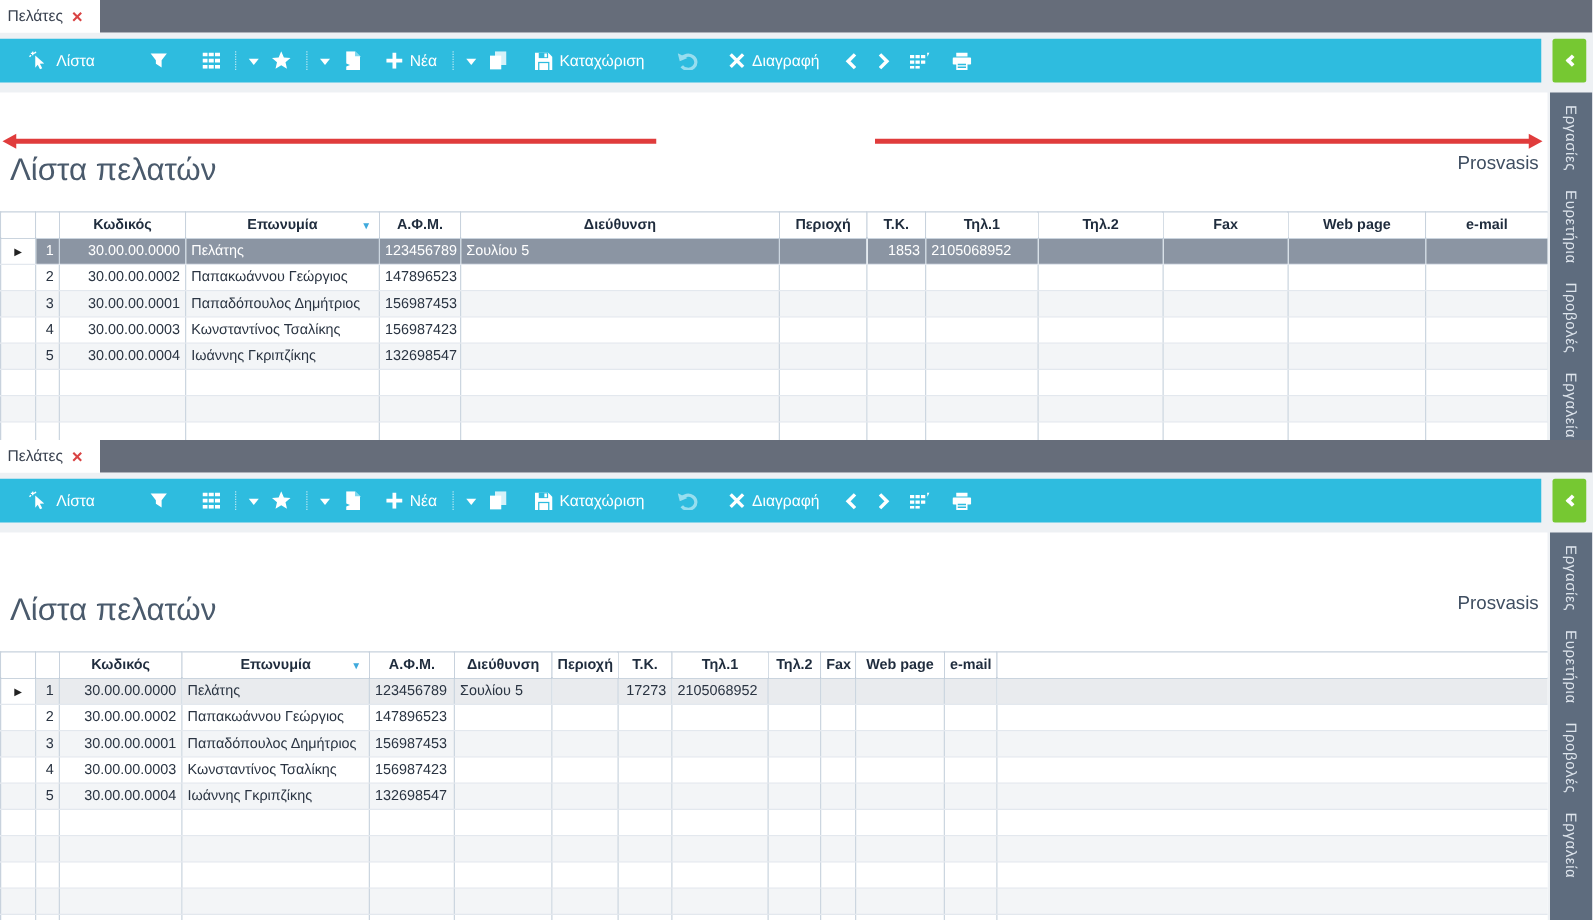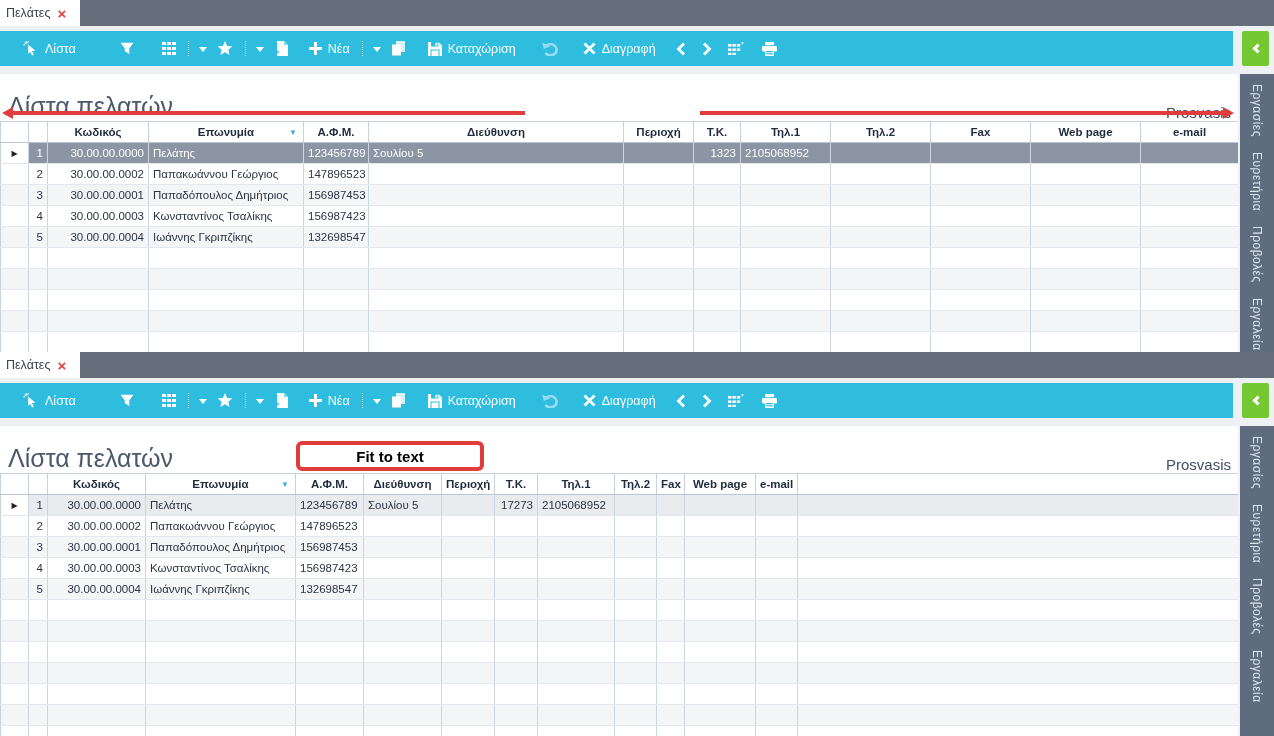--- a/index.html
+++ b/index.html
@@ -37,21 +37,21 @@
   .chev-left { display: inline-block; width: 7px; height: 7px;
                border-left: 3px solid #fff; border-bottom: 3px solid #fff; transform: rotate(45deg); margin-left: 3px; }
 
   
   .content { position: absolute; top: 74px; left: 0; width: 1238px; bottom: 0; background: #fff; overflow: hidden; }
   .rail { position: absolute; top: 74px; right: 0; width: 34px; bottom: 0; background: var(--rail-bg);
           display: flex; flex-direction: column; align-items: center; padding-top: 10px; }
   .rail span { writing-mode: vertical-rl; color: #dde4ec; font-size: 12px; letter-spacing: .5px;
                margin-bottom: 15px; cursor: pointer; }
 
-  .title-row { display: flex; justify-content: space-between; align-items: flex-end; height: 47px; padding: 0 7px 0 8px; }
+  .title-row { display: flex; justify-content: space-between; align-items: flex-start; height: 47px; padding: 0 7px 0 8px; margin-top: 48px; }
   .page-title { font-size: 25px; font-weight: 400; color: #4a5a6c; margin: 0; }
   .brand { font-size: 15px; color: #3f4e61; }
 
   
   table { border-collapse: collapse; table-layout: fixed; width: 1238px; }
   th, td { height: 21px; padding: 0 4px; font-size: 11.5px; white-space: nowrap; overflow: hidden; }
   th { font-weight: 700; color: #1f2c3d; text-align: center; background: #fff; position: relative;
        border-top: 1px solid #c8d2dd; border-right: 1px solid #c8d2dd; border-bottom: 1px solid #b9c6d4; cursor: pointer; }
   th:first-child, td:first-child { border-left: 1px solid #c8d2dd; }
   td { border-right: 1px solid #ccd6e0; border-bottom: 1px solid #e3e8ee; color: #2a3442; }
@@ -276,21 +276,21 @@
         </thead>
         <tbody>
           <tr class="sel-dark">
             <td class="col-indicator">▶</td>
             <td class="col-rownum" style="text-align: right;">1</td>
             <td class="col-kodikos" style="text-align: right;">30.00.00.0000</td>
             <td class="col-eponymia" style="text-align: left;">Πελάτης</td>
             <td class="col-afm" style="text-align: left;">123456789</td>
             <td class="col-dieythynsi" style="text-align: left;">Σουλίου 5</td>
             <td class="col-perioxi" style="text-align: left;"></td>
-            <td class="col-tk" style="text-align: right;">1323</td>
+            <td class="col-tk" style="text-align: right;">1853</td>
             <td class="col-til1" style="text-align: left;">2105068952</td>
             <td class="col-til2" style="text-align: left;"></td>
             <td class="col-fax" style="text-align: left;"></td>
             <td class="col-web" style="text-align: left;"></td>
             <td class="col-email" style="text-align: left;"></td>
           </tr>
           <tr>
             <td class="col-indicator"></td>
             <td class="col-rownum" style="text-align: right;">2</td>
             <td class="col-kodikos" style="text-align: right;">30.00.00.0002</td>
@@ -832,16 +832,13 @@
         </tbody>
       </table>
   </div>
   <aside class="rail">
       <span>Εργασίες</span>
       <span>Ευρετήρια</span>
       <span>Προβολές</span>
       <span>Εργαλεία</span>
     </aside>
 
-  <div class="anno anno-bottom">
-    <span>Fit to text</span>
-  </div>
 </section>
 
 </body></html>

